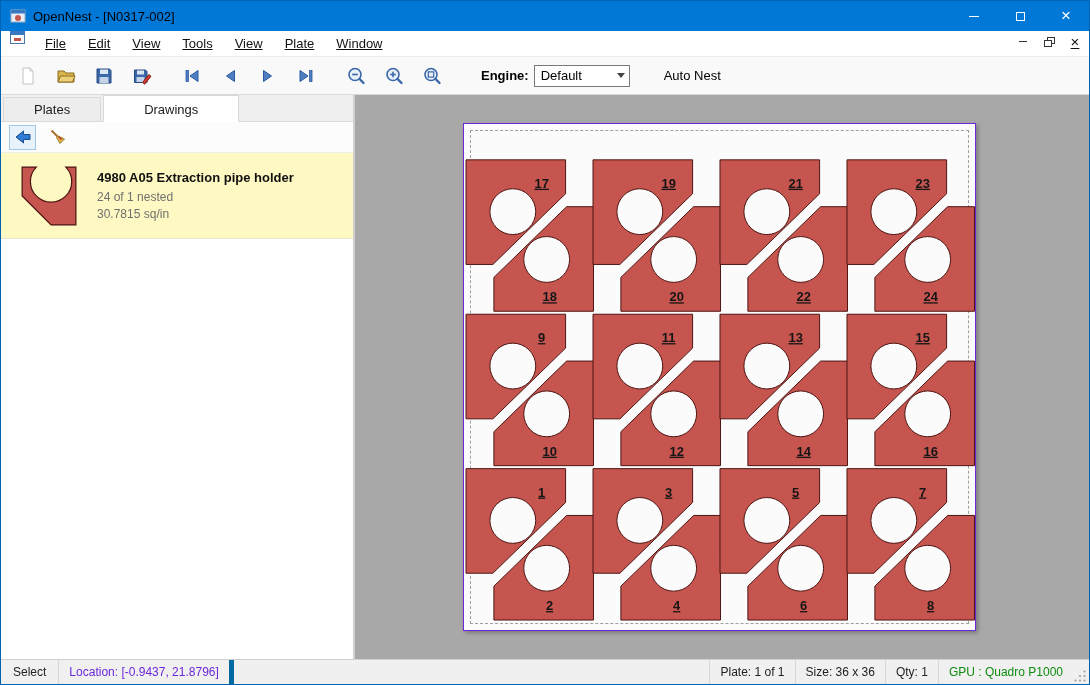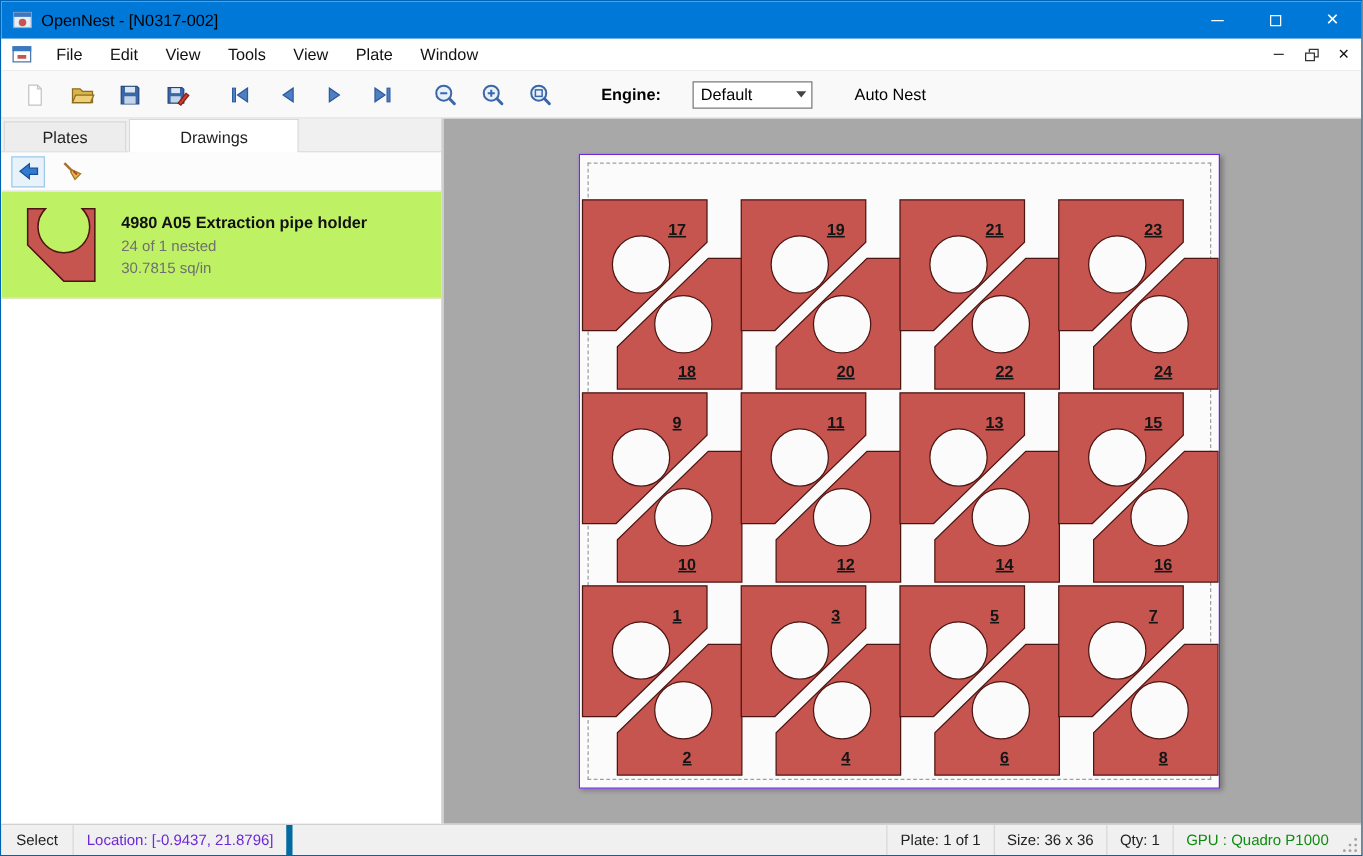--- a/index.html
+++ b/index.html
@@ -11,38 +11,38 @@
   .titlebar{height:30px;background:#0078d7;display:flex;align-items:center;color:#000000;}
   .app-icon{margin:0 7px 0 9px;display:flex;}
   .title-text{font-size:13px;flex:1;white-space:nowrap;}
   .win-btns{display:flex;height:30px;}
   .win-btn{width:46px;height:30px;display:flex;align-items:center;justify-content:center;cursor:default;}
   .glyph-min{width:10px;height:1px;background:#fff;display:block;}
   .glyph-max{width:9px;height:9px;border:1px solid #fff;display:block;}
   .glyph-close::before{content:"\00d7";font-size:17px;line-height:1;color:#fff;}
 
   
-  .menubar{height:26px;background:#fff;display:flex;align-items:center;border-bottom:1px solid #ededed;font-size:13px;color:#111;}
+  .menubar{height:26px;background:#fff;display:flex;align-items:flex-start;border-bottom:1px solid #ededed;font-size:13px;color:#111;text-decoration:underline;}
   .mdi-doc{width:15px;height:13px;border:1px solid #4a76a8;background:#fff;position:relative;margin:0 9px 0 9px;flex:none;}
   .mdi-doc::before{content:"";position:absolute;left:-1px;right:-1px;top:-1px;height:4px;background:#3a78c2;}
   .mdi-doc::after{content:"";position:absolute;left:3px;top:6px;width:7px;height:3px;background:#c65550;}
   .menu-item{padding:0 11px;line-height:26px;cursor:default;}
   .menu-spacer{flex:1;}
   .mdi-ctrl{width:24px;height:20px;display:flex;align-items:center;justify-content:center;margin-right:2px;}
   .mdi-min{width:8px;height:1px;background:#333;display:block;}
   .mdi-restore{position:relative;width:10px;height:9px;display:block;}
   .mdi-restore::before{content:"";position:absolute;left:3px;top:0;width:6px;height:5px;border:1px solid #333;}
   .mdi-restore::after{content:"";position:absolute;left:0;top:3px;width:6px;height:5px;border:1px solid #333;background:#fff;}
   .mdi-close::before{content:"\00d7";font-size:15px;line-height:1;color:#111;}
 
   
   .toolbar{height:38px;background:#f9f9f9;border-bottom:1px solid #d9d9d9;display:flex;align-items:center;padding-left:8px;font-size:13px;}
   .tbtn{width:30px;height:30px;background:none;border:1px solid transparent;display:flex;align-items:center;justify-content:center;margin:0 4px;padding:0;}
   .gap-m{margin-left:16px;}
-  .engine-label{font-weight:bold;margin-left:30px;margin-right:25px;}
+  .engine-label{font-weight:bold;margin-left:30px;margin-right:5px;}
   .combo{width:96px;height:22px;background:#fff;border:1px solid #7a7a7a;display:flex;align-items:center;margin-right:4px;}
   .combo-text{flex:1;padding-left:6px;font-size:13px;}
   .combo-arrow{width:16px;display:flex;justify-content:center;}
   .combo-arrow::before{content:"";border-left:4px solid transparent;border-right:4px solid transparent;border-top:5px solid #444;display:block;}
   .auto-nest{margin-left:22px;background:none;border:none;font-size:13px;font-family:inherit;padding:4px 8px;}
 
   
   .main{position:absolute;top:94px;bottom:25px;left:0;right:0;display:flex;}
   .left-panel{width:352px;background:#fff;display:flex;flex-direction:column;flex:none;}
   .splitter{width:2px;background:#d0d0d0;flex:none;}
@@ -53,21 +53,21 @@
   .tab{height:24px;line-height:24px;padding:0 30px;font-size:13px;background:#ededed;border:1px solid #d9d9d9;border-bottom:none;margin-left:2px;color:#222;}
   .tab.active{background:#fff;height:27px;line-height:27px;padding:0 40px;border-bottom:1px solid #fff;margin-bottom:-1px;}
 
   
   .panel-toolbar{height:31px;background:#fcfcfc;border-bottom:1px solid #ececec;display:flex;align-items:center;padding-left:8px;flex:none;}
   .pbtn{width:27px;height:25px;display:flex;align-items:center;justify-content:center;background:none;border:1px solid transparent;margin-right:8px;padding:0;}
   .pbtn-boxed{border-color:#9ecae8;background:#e7f2fb;}
 
   
   .drawing-list{flex:1;background:#fff;overflow:hidden;}
-  .drawing-item{height:86px;background:#bef264;border-bottom:1px solid #e6e6c8;display:flex;align-items:center;}
+  .drawing-item{height:86px;background:#fef9c3;border-bottom:1px solid #e6e6c8;display:flex;align-items:center;}
   .thumb{width:96px;display:flex;justify-content:center;flex:none;}
   .item-text{flex:1;padding-top:2px;}
   .item-title{font-size:13px;font-weight:bold;color:#111;margin-bottom:4px;}
   .item-sub{font-size:12px;color:#6f6f6f;line-height:17px;}
 
   
   .plate{position:absolute;left:108px;top:28px;width:513px;height:508px;background:#fbfbfb;border:1px solid #6d28d9;box-shadow:2px 2px 4px rgba(0,0,0,.28);}
   .plate-dash{position:absolute;inset:6px;border:1px dashed #9f9f9f;pointer-events:none;}
   .plate-svg{position:absolute;inset:0;width:100%;height:100%;}
   .part-label{font-family:"Liberation Sans","DejaVu Sans",sans-serif;font-size:13px;font-weight:bold;fill:#151515;text-decoration:underline;}

